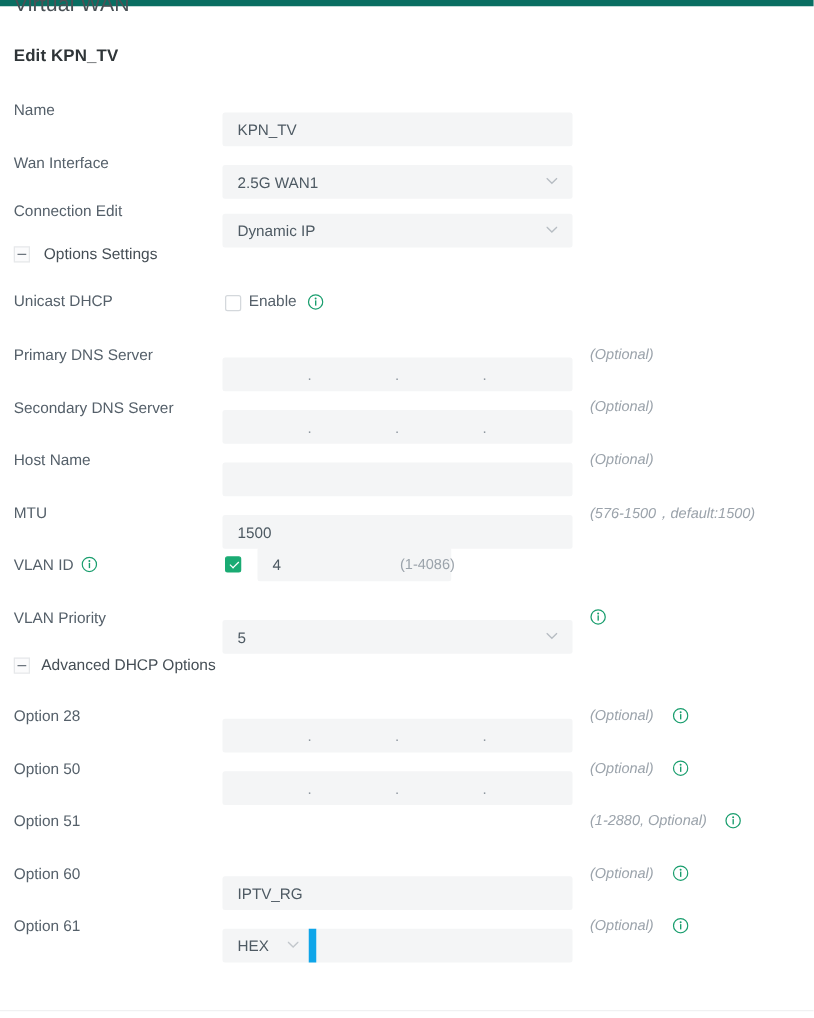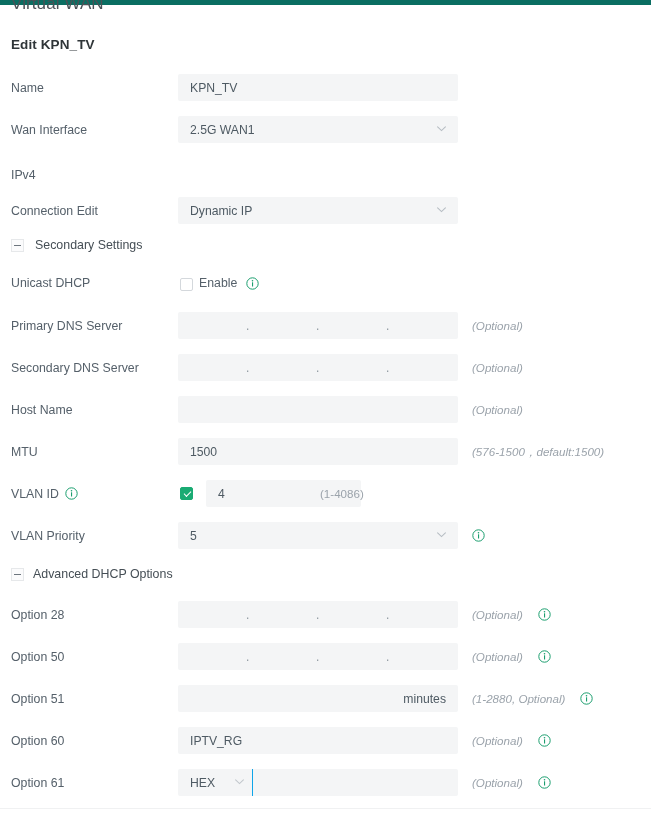--- a/index.html
+++ b/index.html
@@ -69,21 +69,21 @@
   .field {
     position: absolute;
     left: 178px;
     top: 2px;
     height: 27px;
     background: #f4f5f6;
     border: none;
     border-radius: 2px;
     box-sizing: border-box;
   }
-  .field.w280 { width: 280px; }
+  .field.w280 { width: 280px; margin-top: 16px; }
   .field.w155 { width: 155px; }
   .field .val {
     position: absolute;
     left: 12px;
     top: 7px;
     font-size: 12.2px;
     color: #4e5a63;
     white-space: nowrap;
   }
   .caret {
@@ -199,21 +199,21 @@
     top: 7px;
     font-size: 12.2px;
     color: #4e5a63;
   }
   .inlinesel {
     position: absolute;
     left: 0px;
     top: 0px;
     width: 75px;
     height: 27px;
-    border-right: 1px solid #0ea5e9;
+    border-right: 6px solid #0ea5e9;
     box-sizing: border-box;
   }
   .inlinesel .val {
     position: absolute;
     left: 12px;
     top: 7px;
     font-size: 12.2px;
     color: #4e5a63;
   }
   .inlinesel .caret { right: 8px; }
@@ -242,39 +242,36 @@
       <div class="field w280">
         <div class="val">2.5G WAN1</div>
         <span class="caret">
           <svg width="9" height="6" viewBox="0 0 9 6">
               <path d="M0.6 0.8 L4.5 4.6 L8.4 0.8" stroke="#b7bdc3" stroke-width="1.1" fill="none" stroke-linecap="round"></path>
             </svg>
         </span>
       </div>
     </div>
 
-    <div class="row" style="height:42px">
-      <div class="label" style="top:12px">IPv4</div>
-    </div>
 
     <div class="row" style="height:33px">
       <div class="label" style="top:6px">Connection Edit</div>
       <div class="field w280" style="top:-1px">
         <div class="val">Dynamic IP</div>
         <span class="caret">
           <svg width="9" height="6" viewBox="0 0 9 6">
               <path d="M0.6 0.8 L4.5 4.6 L8.4 0.8" stroke="#b7bdc3" stroke-width="1.1" fill="none" stroke-linecap="round"></path>
             </svg>
         </span>
       </div>
     </div>
 
     <div class="collapse" style="height:37px">
       <div class="box"></div>
-      <div class="ctext">Secondary Settings</div>
+      <div class="ctext">Options Settings</div>
     </div>
 
     <div class="row" style="height:42px">
       <div class="label" style="top:8px">Unicast DHCP</div>
       <div class="cbox" style="left:180px; top:10px;"></div>
       <div class="cblabel" style="left:199px; top:8px;text-align:right;">Enable</div>
       <span class="infoicon" style="left:246px; top:9px;">
         <svg width="13" height="13" viewBox="0 0 13 13">
             <circle cx="6.5" cy="6.5" r="5.7" fill="none" stroke="#1a9e6e" stroke-width="1"></circle>
             <circle cx="6.5" cy="3.7" r="0.8" fill="#1a9e6e"></circle>
@@ -396,24 +393,20 @@
         <svg width="13" height="13" viewBox="0 0 13 13">
             <circle cx="6.5" cy="6.5" r="5.7" fill="none" stroke="#1a9e6e" stroke-width="1"></circle>
             <circle cx="6.5" cy="3.7" r="0.8" fill="#1a9e6e"></circle>
             <rect x="6" y="5.3" width="1.1" height="4.2" fill="#1a9e6e"></rect>
           </svg>
       </span>
     </div>
 
     <div class="row">
       <div class="label">Option 51</div>
-      <div class="field w280">
-        <div class="val"></div>
-        <div class="unitlabel">minutes</div>
-      </div>
       <div class="hint h470">(1-2880, Optional)</div>
       <span class="infoicon" style="left:580px; top:9px;">
         <svg width="13" height="13" viewBox="0 0 13 13">
             <circle cx="6.5" cy="6.5" r="5.7" fill="none" stroke="#1a9e6e" stroke-width="1"></circle>
             <circle cx="6.5" cy="3.7" r="0.8" fill="#1a9e6e"></circle>
             <rect x="6" y="5.3" width="1.1" height="4.2" fill="#1a9e6e"></rect>
           </svg>
       </span>
     </div>
 

